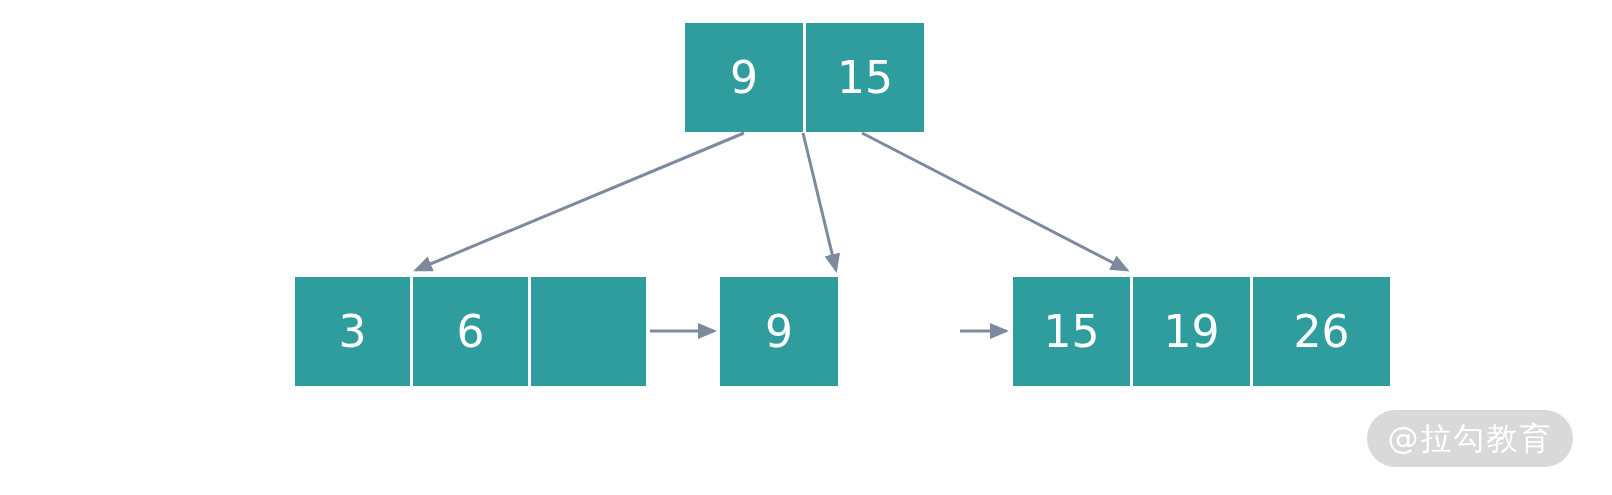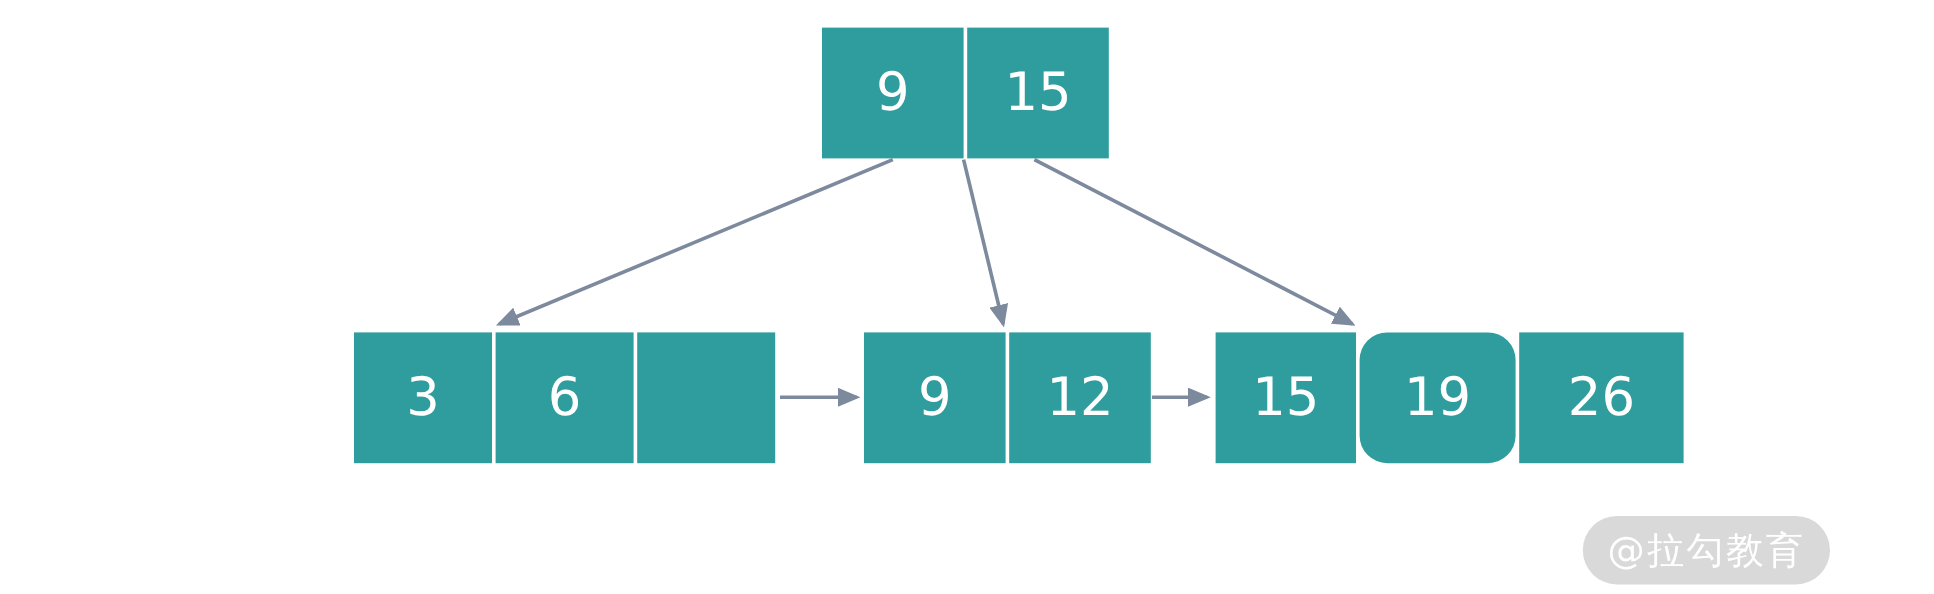--- a/index.html
+++ b/index.html
@@ -73,22 +73,21 @@
         <div class="tree-cell" style="width: 118px;">9</div>
         <div class="tree-cell" style="width: 118px;">15</div>
       </div>
       <div class="tree-node" style="left: 295px; top: 277px; height: 109px;">
         <div class="tree-cell" style="width: 115px;">3</div>
         <div class="tree-cell" style="width: 115px;">6</div>
         <div class="tree-cell" style="width: 115px;"></div>
       </div>
       <div class="tree-node" style="left: 720px; top: 277px; height: 109px;">
         <div class="tree-cell" style="width: 118px;">9</div>
-        <div class="tree-cell" style="width: 118px;">12</div>
       </div>
       <div class="tree-node" style="left: 1013px; top: 277px; height: 109px;">
         <div class="tree-cell" style="width: 117px;">15</div>
-        <div class="tree-cell" style="width: 130px; border-radius: 23px;">19</div>
+        <div class="tree-cell" style="width: 117px;">19</div>
         <div class="tree-cell" style="width: 137px;">26</div>
       </div>
     </div>
-  <div class="watermark" style="left: 1319px; top: 410px; width: 206px; height: 57px; border-radius: 28.5px; margin-top: 20px;">@拉勾教育</div>
+  <div class="watermark" style="left: 1367px; top: 410px; width: 206px; height: 57px; border-radius: 28.5px;">@拉勾教育</div>
 </div>
 
 </body></html>

